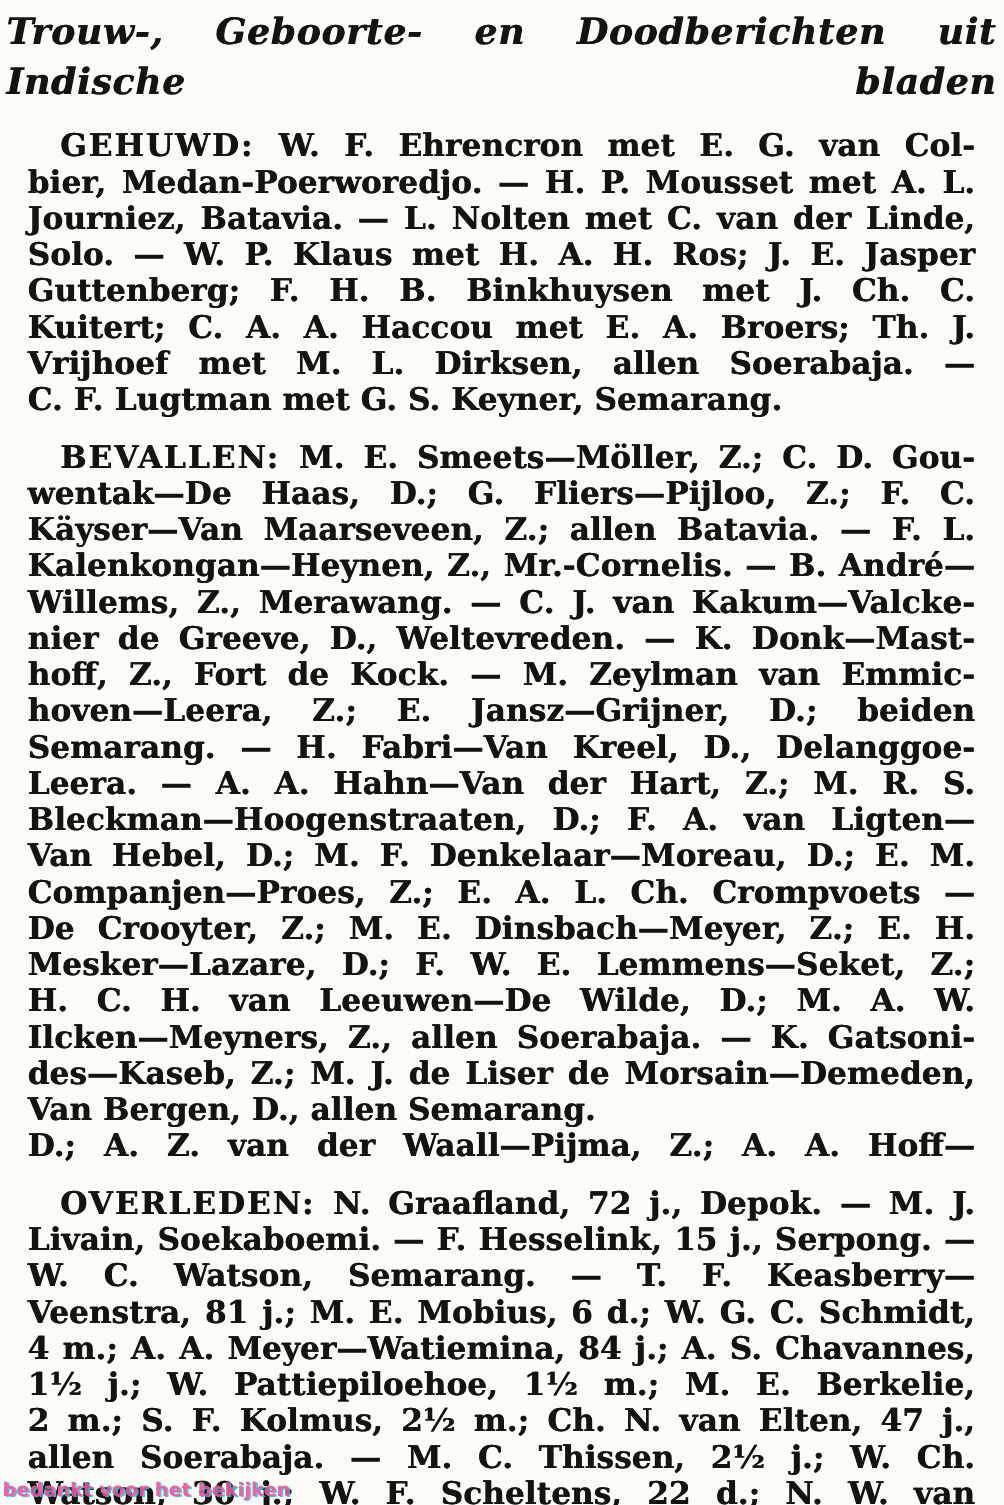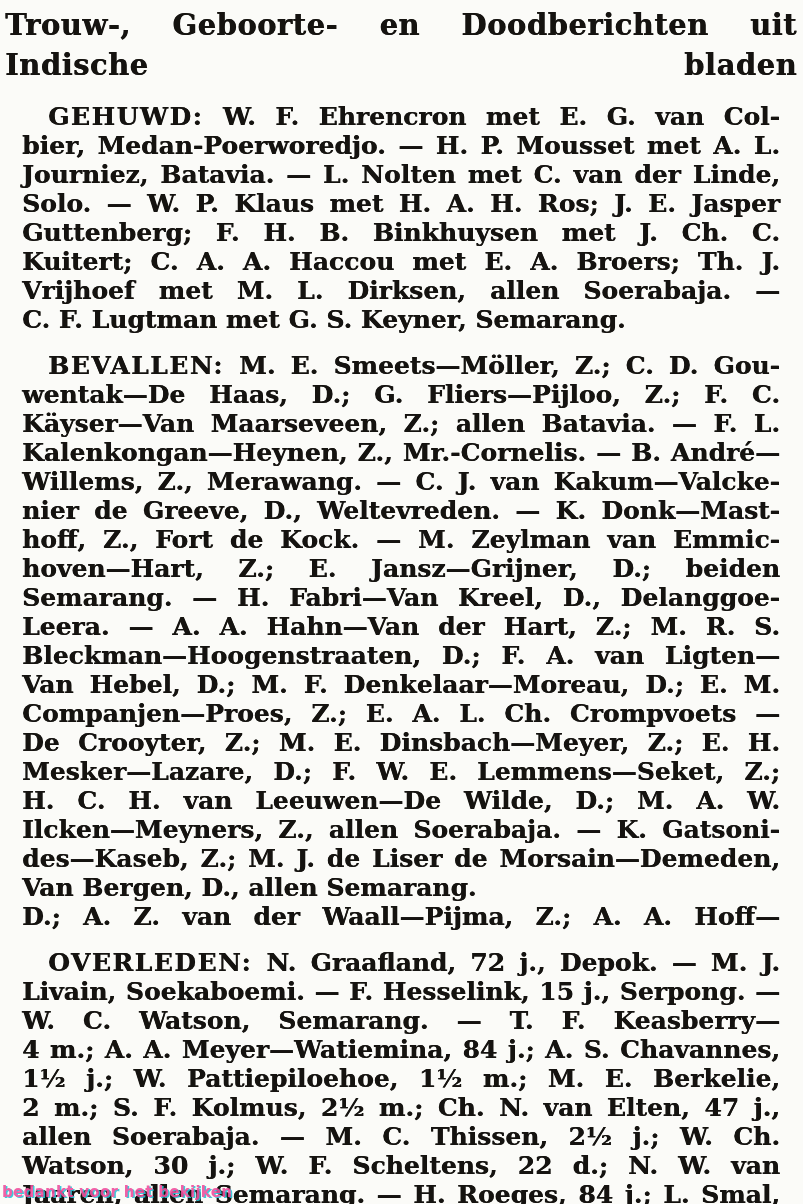--- a/index.html
+++ b/index.html
@@ -15,20 +15,21 @@
     box-sizing: border-box;
     padding: 5px 6px 0 5px;
     font-family: "DejaVu Serif", "Liberation Serif", serif;
     font-weight: 700;
     color: var(--ink, #151310);
     overflow: hidden;
   }
   .title {
     font-size: 29px;
     line-height: 40px;
+    font-style: italic;
     letter-spacing: 0.5px;
     text-align: justify;
     text-align-last: justify;
     margin-bottom: 4px;
     text-shadow: 0.5px 0 0 currentColor;
   }
   .paragraph { margin: 17px; }
   .line {
     font-size: 25px;
     line-height: 29px;
@@ -69,38 +70,39 @@
         <div class="line lastline">C. F. Lugtman met G. S. Keyner, Semarang.</div>
       </div>
       <div class="paragraph">
         <div class="line first"><span class="heading">BEVALLEN:</span> M. E. Smeets—Möller, Z.; C. D. Gou-</div>
         <div class="line">wentak—De Haas, D.; G. Fliers—Pijloo, Z.; F. C.</div>
         <div class="line">Käyser—Van Maarseveen, Z.; allen Batavia. — F. L.</div>
         <div class="line">Kalenkongan—Heynen, Z., Mr.-Cornelis. — B. André—</div>
         <div class="line">Willems, Z., Merawang. — C. J. van Kakum—Valcke-</div>
         <div class="line">nier de Greeve, D., Weltevreden. — K. Donk—Mast-</div>
         <div class="line">hoff, Z., Fort de Kock. — M. Zeylman van Emmic-</div>
-        <div class="line">hoven—Hart, Z.; E. Jansz—Grijner, D.; beiden</div>
+        <div class="line">hoven—Leera, Z.; E. Jansz—Grijner, D.; beiden</div>
         <div class="line">Semarang. — H. Fabri—Van Kreel, D., Delanggoe-</div>
         <div class="line">Leera. — A. A. Hahn—Van der Hart, Z.; M. R. S.</div>
         <div class="line">Bleckman—Hoogenstraaten, D.; F. A. van Ligten—</div>
         <div class="line">Van Hebel, D.; M. F. Denkelaar—Moreau, D.; E. M.</div>
         <div class="line">Companjen—Proes, Z.; E. A. L. Ch. Crompvoets —</div>
         <div class="line">De Crooyter, Z.; M. E. Dinsbach—Meyer, Z.; E. H.</div>
         <div class="line">Mesker—Lazare, D.; F. W. E. Lemmens—Seket, Z.;</div>
         <div class="line">H. C. H. van Leeuwen—De Wilde, D.; M. A. W.</div>
         <div class="line">Ilcken—Meyners, Z., allen Soerabaja. — K. Gatsoni-</div>
         <div class="line">des—Kaseb, Z.; M. J. de Liser de Morsain—Demeden,</div>
         <div class="line lastline">Van Bergen, D., allen Semarang.</div>
         <div class="line">D.; A. Z. van der Waall—Pijma, Z.; A. A. Hoff—</div>
       </div>
       <div class="paragraph">
         <div class="line first"><span class="heading">OVERLEDEN:</span> N. Graafland, 72 j., Depok. — M. J.</div>
         <div class="line">Livain, Soekaboemi. — F. Hesselink, 15 j., Serpong. —</div>
         <div class="line">W. C. Watson, Semarang. — T. F. Keasberry—</div>
+        <div class="line">Veenstra, 81 j.; M. E. Mobius, 6 d.; W. G. C. Schmidt,</div>
         <div class="line">4 m.; A. A. Meyer—Watiemina, 84 j.; A. S. Chavannes,</div>
         <div class="line">1½ j.; W. Pattiepiloehoe, 1½ m.; M. E. Berkelie,</div>
         <div class="line">2 m.; S. F. Kolmus, 2½ m.; Ch. N. van Elten, 47 j.,</div>
         <div class="line">allen Soerabaja. — M. C. Thissen, 2½ j.; W. Ch.</div>
         <div class="line">Watson, 30 j.; W. F. Scheltens, 22 d.; N. W. van</div>
         <div class="line">Jaaren, allen Semarang. — H. Roeges, 84 j.; L. Smal,</div>
       </div>
     </div>
   <div class="watermark">bedankt voor het bekijken</div>
 </div>

